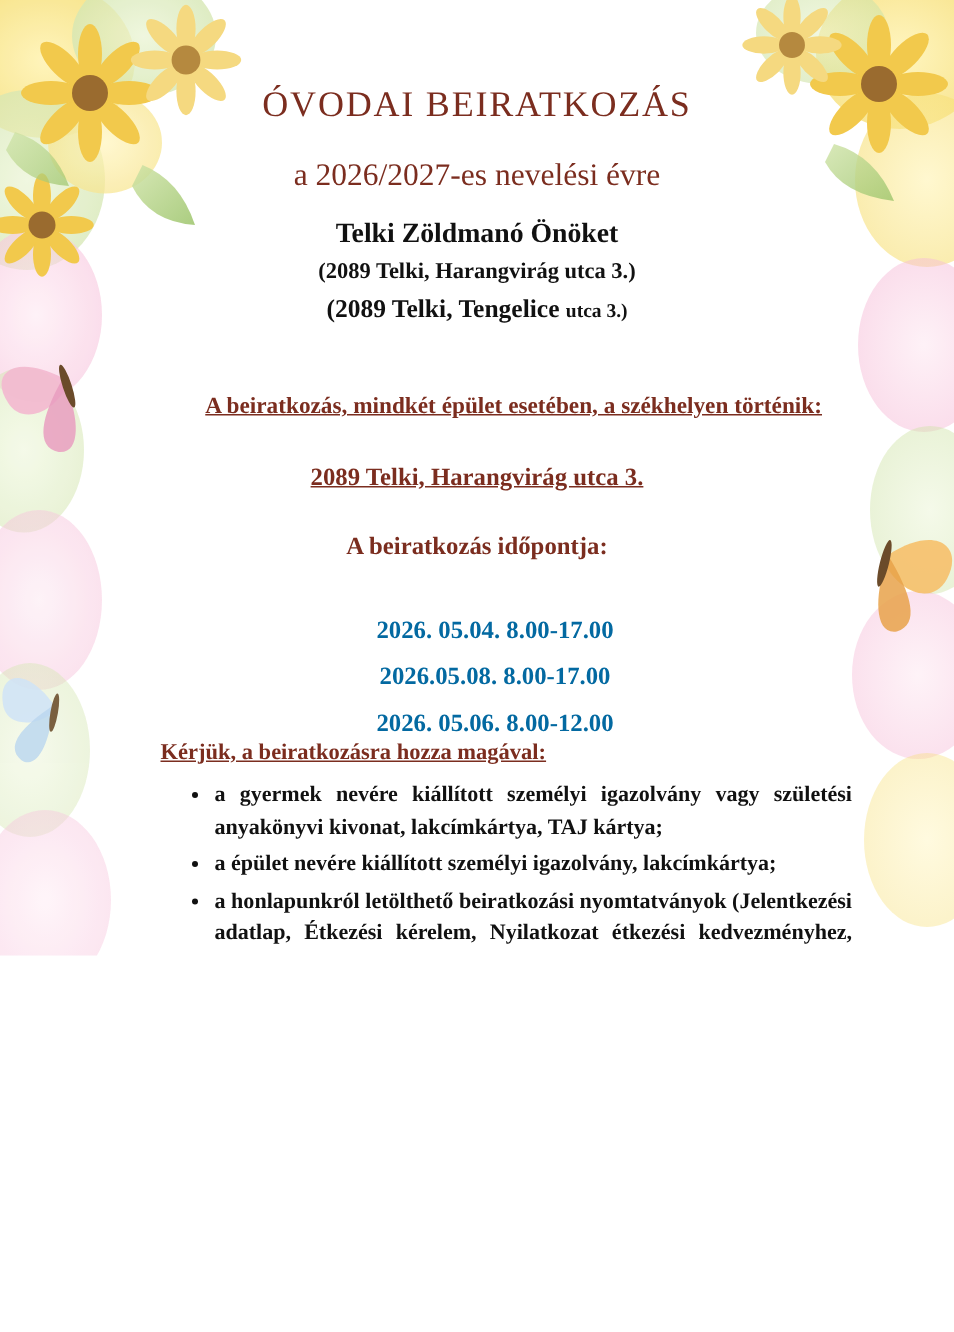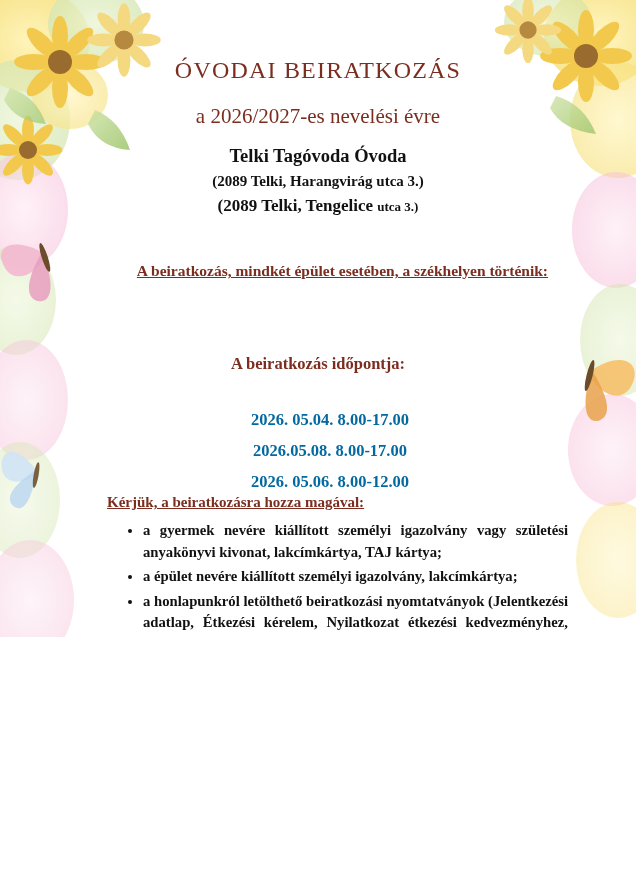--- a/index.html
+++ b/index.html
@@ -453,29 +453,30 @@
       </g>
     </g>
   </svg>
 
   <div class="content">
 
     <div class="title1">ÓVODAI BEIRATKOZÁS</div>
     <div class="title2">a 2026/2027-es nevelési évre</div>
 
     <div class="school-block">
-      <div class="school-name">Telki Tagóvoda Óvoda</div>
+      <div class="school-name">Telki Zöldmanó Önöket</div>
       <div class="school-addr">(2089 Telki, Harangvirág utca 3.)</div>
       <div class="school-addr2">
         <span>(2089 Telki, Tengelice</span>
         <span class="small">utca 3.)</span>
       </div>
     </div>
 
     <div class="notice">A beiratkozás, mindkét épület esetében, a székhelyen történik:</div>
+    <div class="notice-addr">2089 Telki, Harangvirág utca 3.</div>
 
     <div class="dates-title">A beiratkozás időpontja:</div>
     <div class="dates">
       <div>2026. 05.04. 8.00-17.00</div>
       <div>2026.05.08. 8.00-17.00</div>
       <div>2026. 05.06. 8.00-12.00</div>
     </div>
 
     <div class="bring-title">Kérjük, a beiratkozásra hozza magával:</div>
     <ul class="bring-list">

